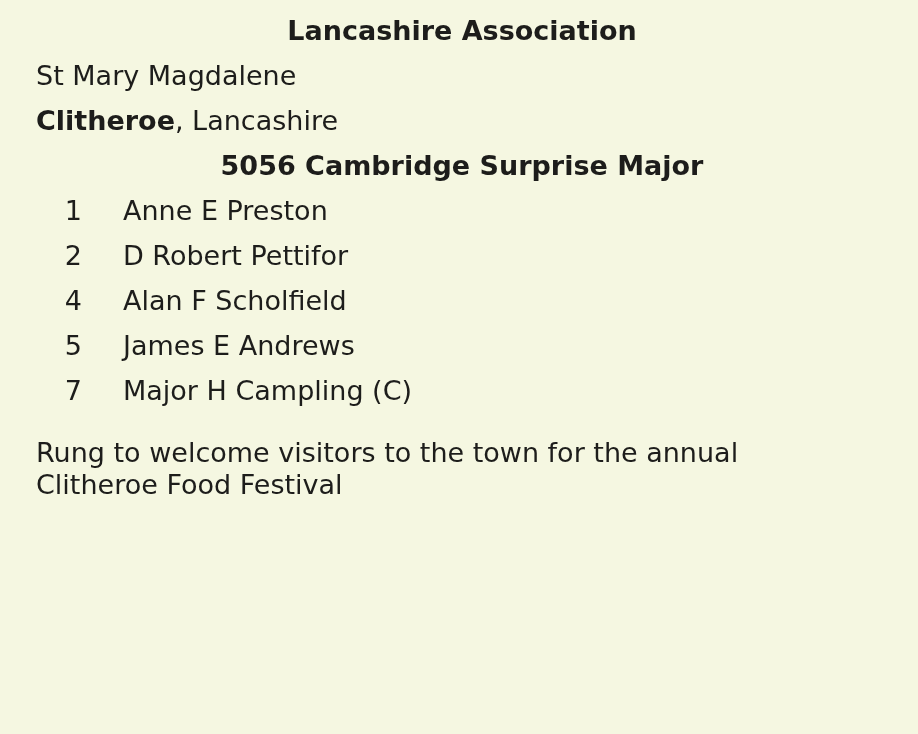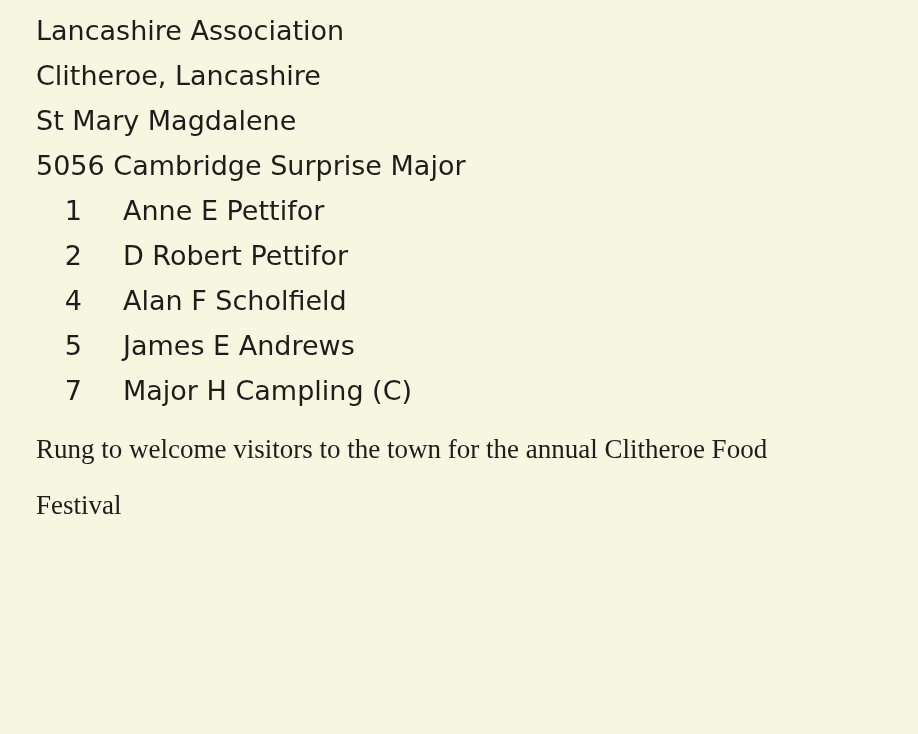--- a/index.html
+++ b/index.html
@@ -15,63 +15,63 @@
     font-family: "DejaVu Sans", "Liberation Sans", sans-serif;
     font-size: 27px;
     padding: 8px 30px 0 36px;
     overflow: hidden;
   }
   .line {
     line-height: 45px;
     white-space: nowrap;
   }
   .bold {
-    font-weight: normal;
+    font-weight: bold;
+    text-align: center;
   }
   .ringers {
     
   }
   .ringer-row {
     line-height: 45px;
     white-space: nowrap;
   }
   .bell-num {
     display: inline-block;
     width: 46px;
     text-align: right;
   }
   .ringer-name {
     display: inline-block;
     padding-left: 41px;
   }
   .footnote {
-    margin-top: 8px;
-    line-height: 56px;
+    margin-top: 24px;
+    line-height: 32px;
     max-width: 800px;
-    font-family: Liberation Serif, serif;
   }
 </style>
 </head>
 <body>
 
 <div class="performance">
 
   <div class="line bold">Lancashire Association</div>
 
+  <div class="line">St Mary Magdalene</div>
+
   <div class="line"><span class="bold">Clitheroe</span><span>, Lancashire</span></div>
-
-  <div class="line">St Mary Magdalene</div>
 
 
   <div class="line bold">5056 Cambridge Surprise Major</div>
 
 
   <div class="ringers">
     <div class="ringer-row">
-      <span class="bell-num">1</span><span class="ringer-name">Anne E Pettifor</span>
+      <span class="bell-num">1</span><span class="ringer-name">Anne E Preston</span>
     </div>
     <div class="ringer-row">
       <span class="bell-num">2</span><span class="ringer-name">D Robert Pettifor</span>
     </div>
     <div class="ringer-row">
       <span class="bell-num">4</span><span class="ringer-name">Alan F Scholfield</span>
     </div>
     <div class="ringer-row">
       <span class="bell-num">5</span><span class="ringer-name">James E Andrews</span>
     </div>

